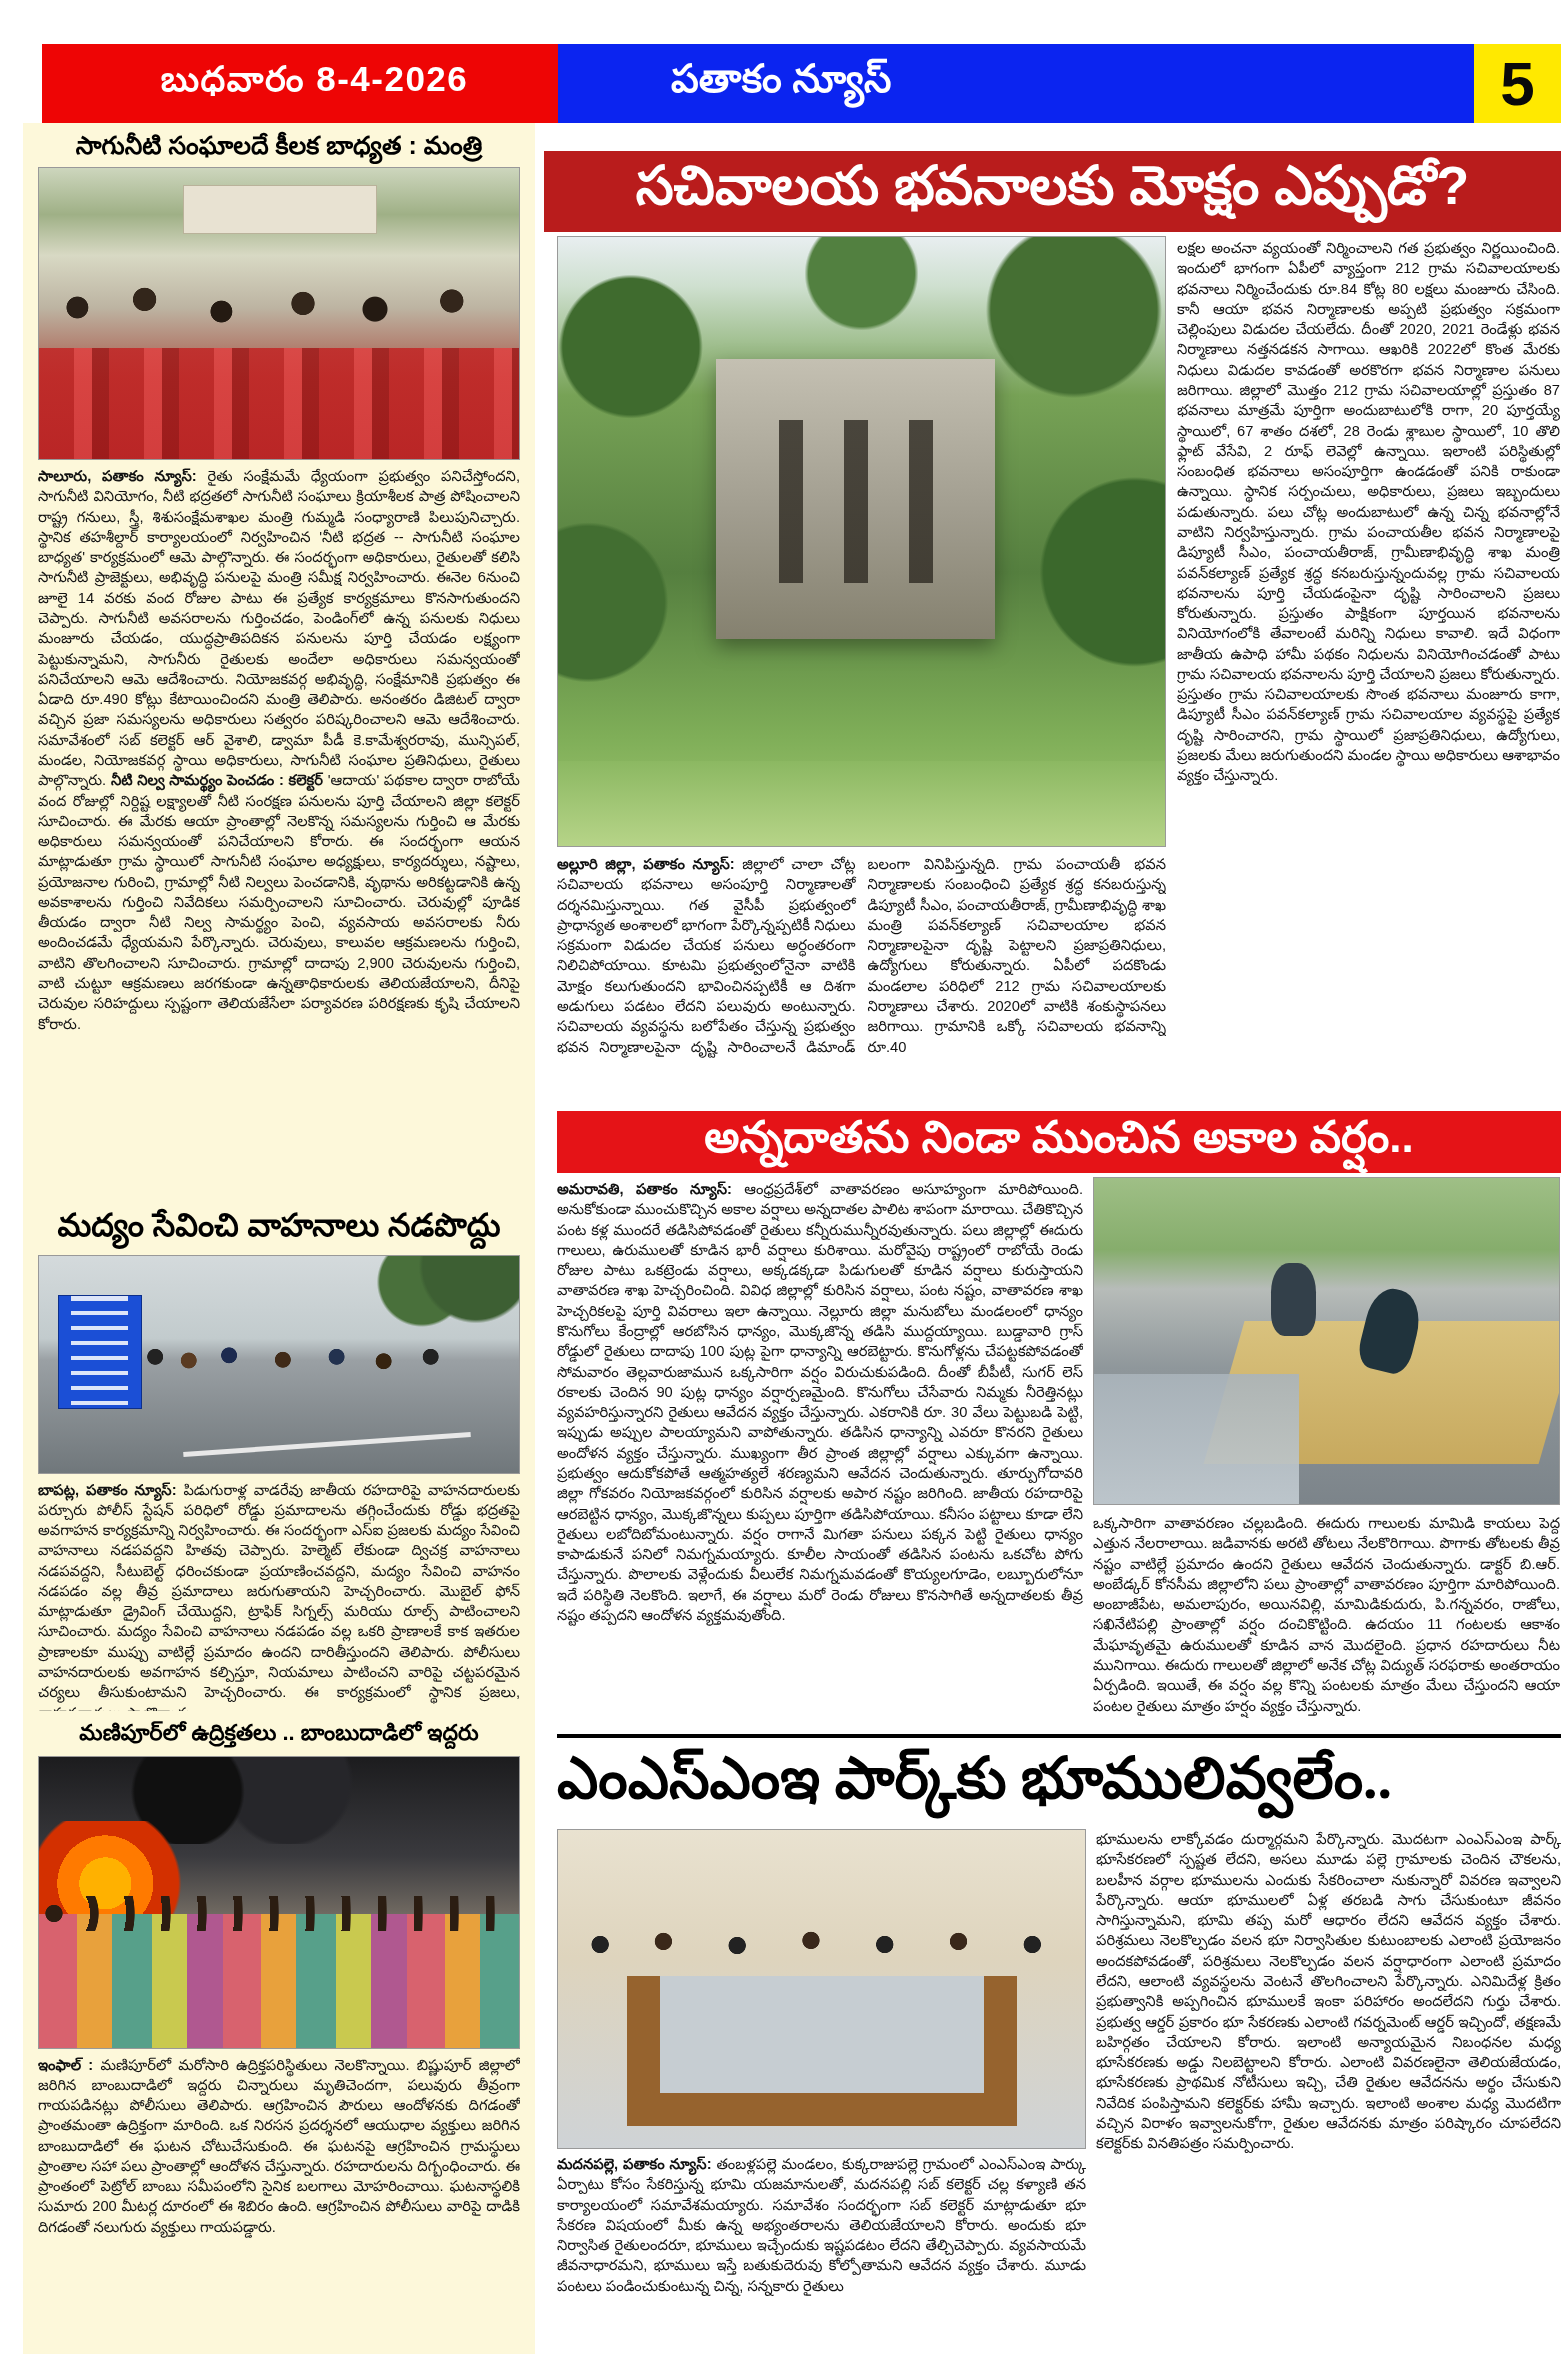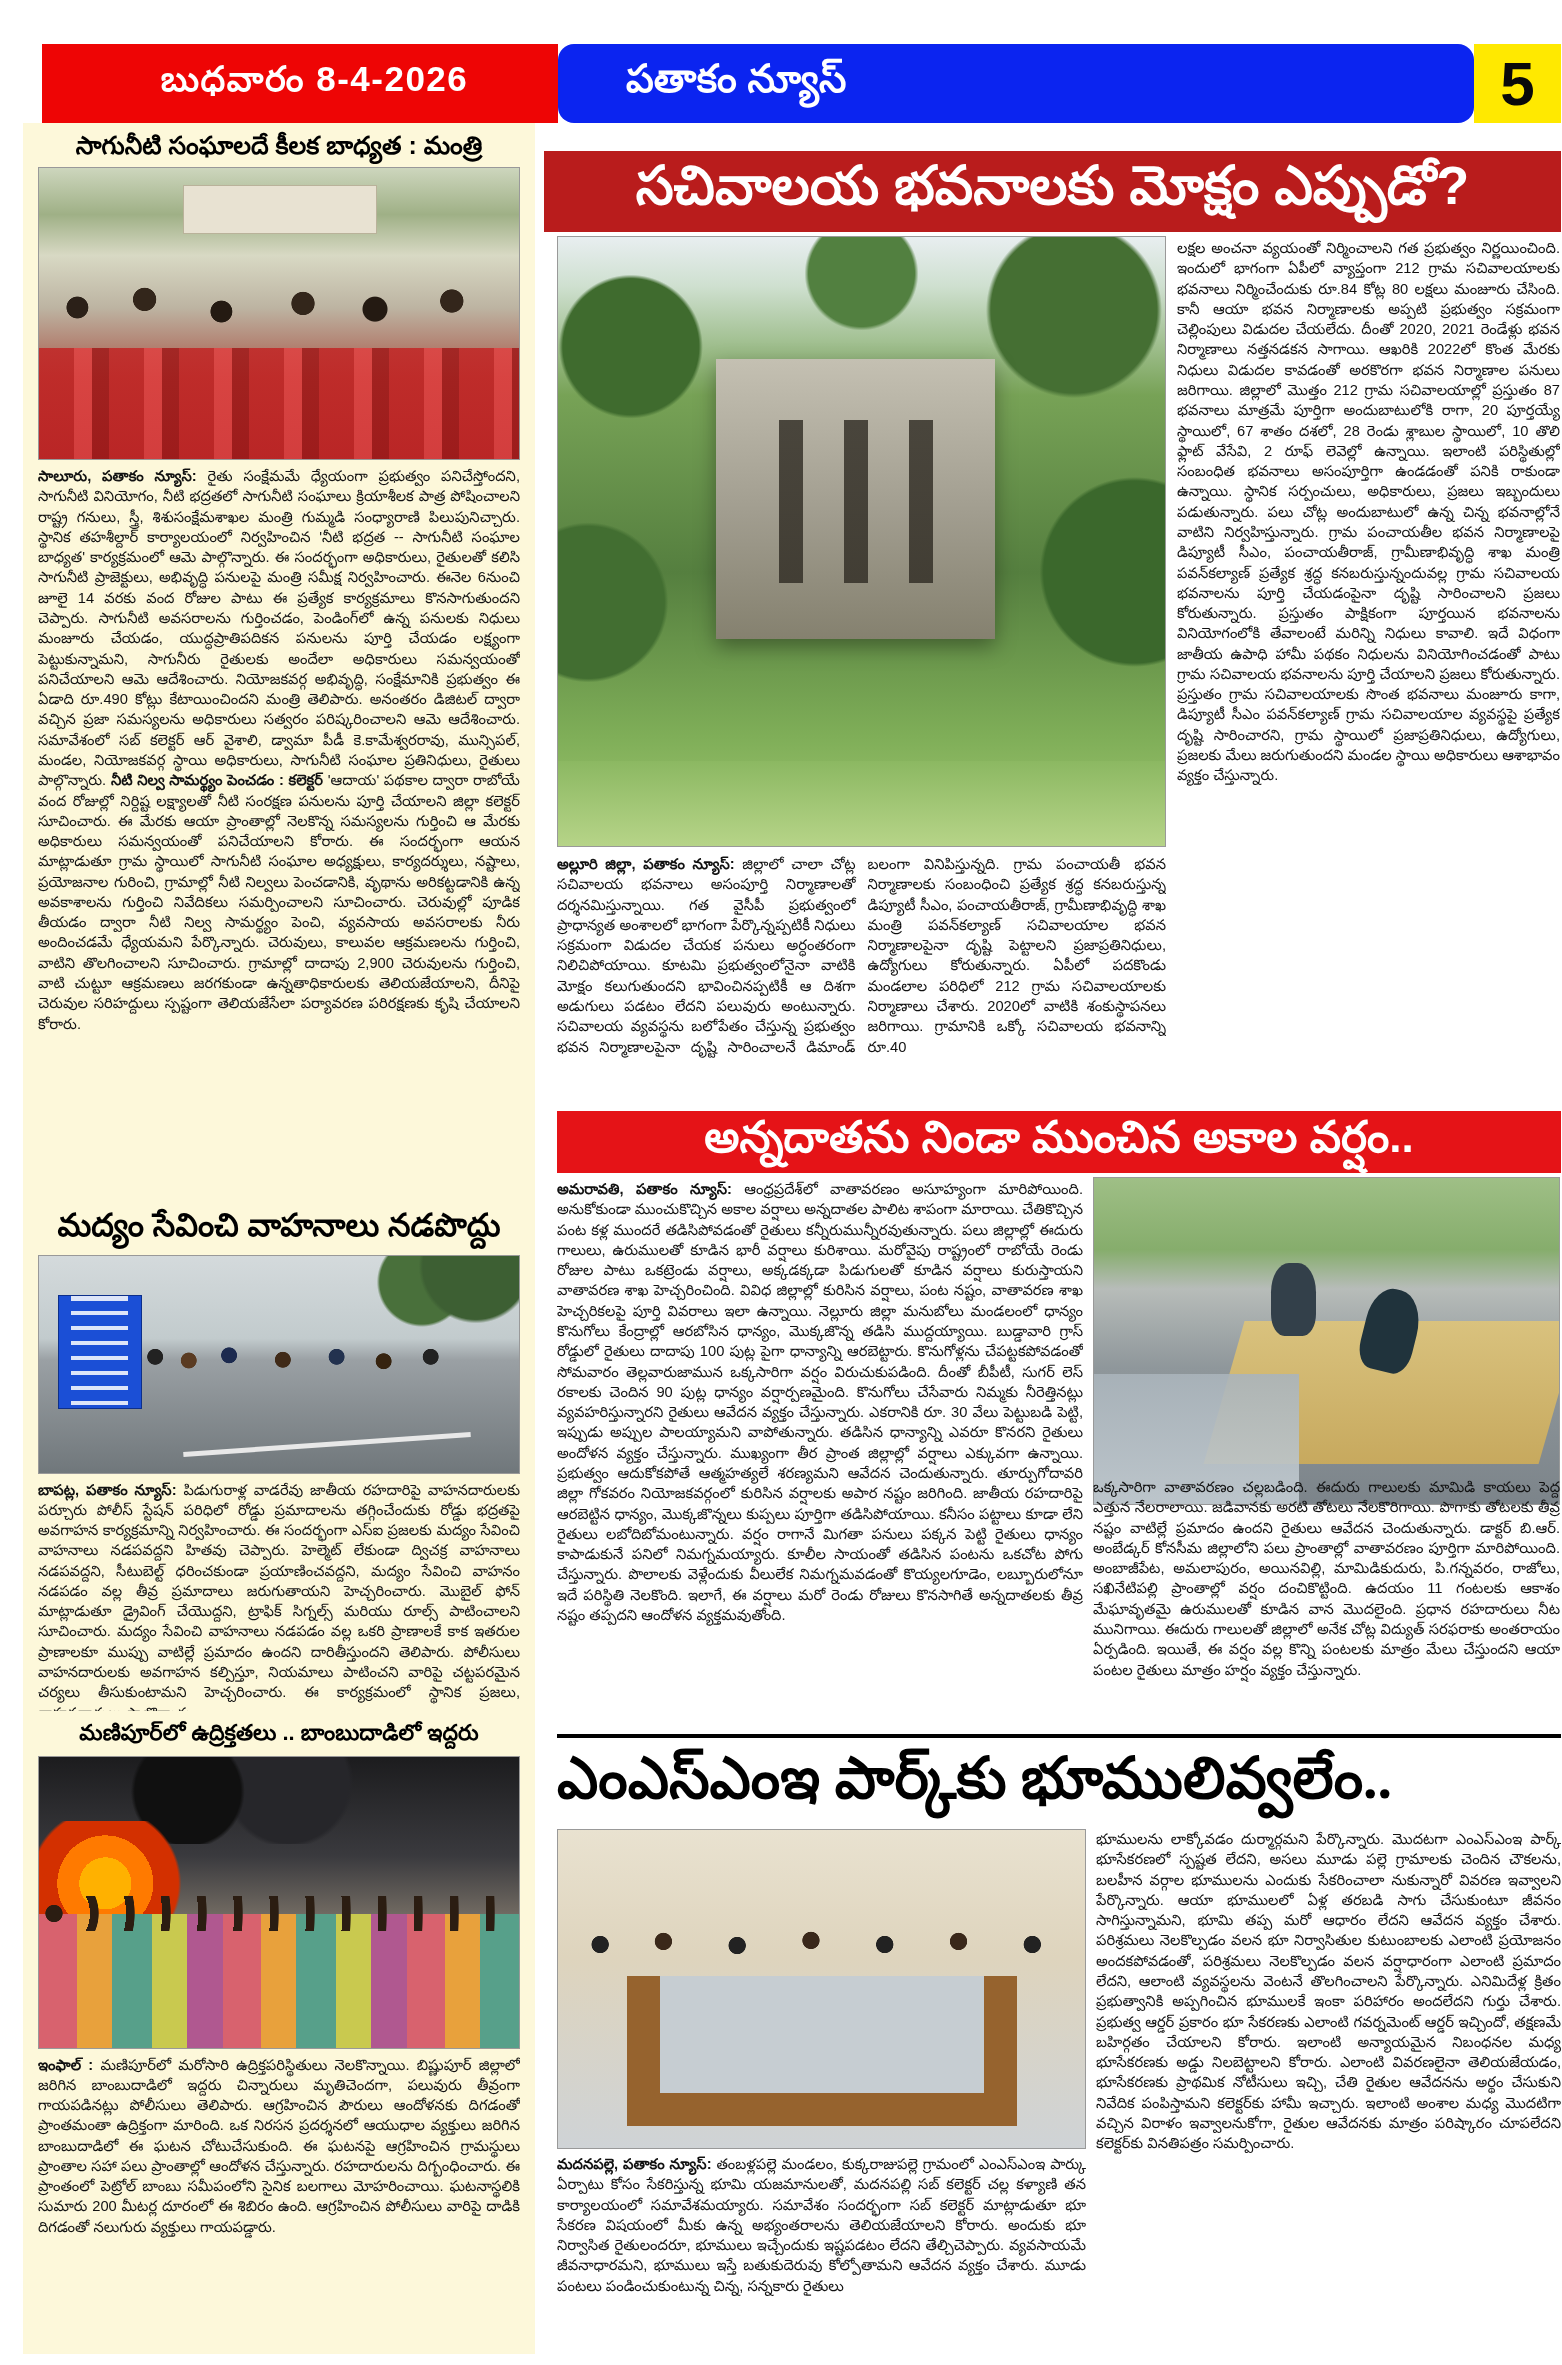--- a/index.html
+++ b/index.html
@@ -3,21 +3,21 @@
 <meta charset="utf-8">
 <style>
   html,body{margin:0;padding:0;background:#ffffff;}
   .page{position:relative;width:1562px;height:2366px;background:#ffffff;overflow:hidden;
         font-family:"Liberation Sans","DejaVu Sans",sans-serif;color:#111;}
   
   .masthead{position:absolute;left:42px;top:44px;width:1519px;height:79px;display:flex;}
   .date-box{width:487px;background:#ee0505;color:#fff;display:flex;align-items:center;justify-content:center;
             font-size:35px;font-weight:bold;letter-spacing:1.5px;padding-left:29px;}
   .title-bar{flex:1;background:#0b24f0;color:#fff;display:flex;align-items:center;
-             padding-left:68px;font-size:39px;font-weight:bold;border-radius:16px;}
+             padding-left:113px;font-size:39px;font-weight:bold;}
   .page-num-box{width:87px;background:#ffe900;color:#0a0a0a;display:flex;align-items:center;justify-content:center;
                 font-size:62px;font-weight:bold;}
   
   .left-col{position:absolute;left:23px;top:123px;width:512px;height:2231px;background:#fdf8da;
             padding:3px 15px;box-sizing:border-box;overflow:hidden;}
   .l-headline{font-weight:bold;text-align:center;color:#000;}
   .hl-1{font-size:25px;height:38px;line-height:38px;}
   .hl-2{font-size:32px;height:48px;line-height:47px;margin-top:9px;}
   .hl-3{font-size:22px;height:36px;line-height:35px;margin-top:4.5px;}
   .body-text{font-size:14.7px;line-height:1.38;text-align:justify;overflow:hidden;}
@@ -113,21 +113,21 @@
   
   .right-col{position:absolute;left:544px;top:151px;width:1017px;height:2205px;}
   .purple-headline{position:absolute;left:0;top:0;width:1017px;height:81px;background:#b91c1c;
     color:#fff;font-size:54px;font-weight:bold;display:flex;align-items:center;justify-content:center;}
   .sec-side-body{position:absolute;left:633px;top:87px;width:383px;height:937px;}
   .sec-bottom-body{position:absolute;left:13px;top:703px;width:609px;height:251px;
     column-count:2;column-gap:12px;}
   .red-banner{position:absolute;left:13px;top:960px;width:1004px;height:62px;background:#e51317;
     color:#fff;font-size:44px;font-weight:bold;display:flex;align-items:center;justify-content:center;}
   .rain-left-body{position:absolute;left:13px;top:1028px;width:526px;height:546px;}
-  .rain-right-body{position:absolute;left:549px;top:1326px;width:467px;height:213px;}
+  .rain-right-body{position:absolute;left:549px;top:1362px;width:467px;height:213px;}
   .divider{position:absolute;left:13px;top:1583px;width:1004px;height:3.8px;background:#000;}
   .msme-headline{position:absolute;left:13px;top:1596px;width:1004px;height:76px;
     color:#000;font-size:58px;font-weight:bold;display:flex;align-items:center;font-family:Liberation Serif, serif;}
   .msme-right-body{position:absolute;left:552px;top:1678px;width:465px;height:521px;}
   .msme-bottom-body{position:absolute;left:13px;top:2003px;width:529px;height:198px;}
 </style>
 </head>
 <body>
 
 <div class="page">

